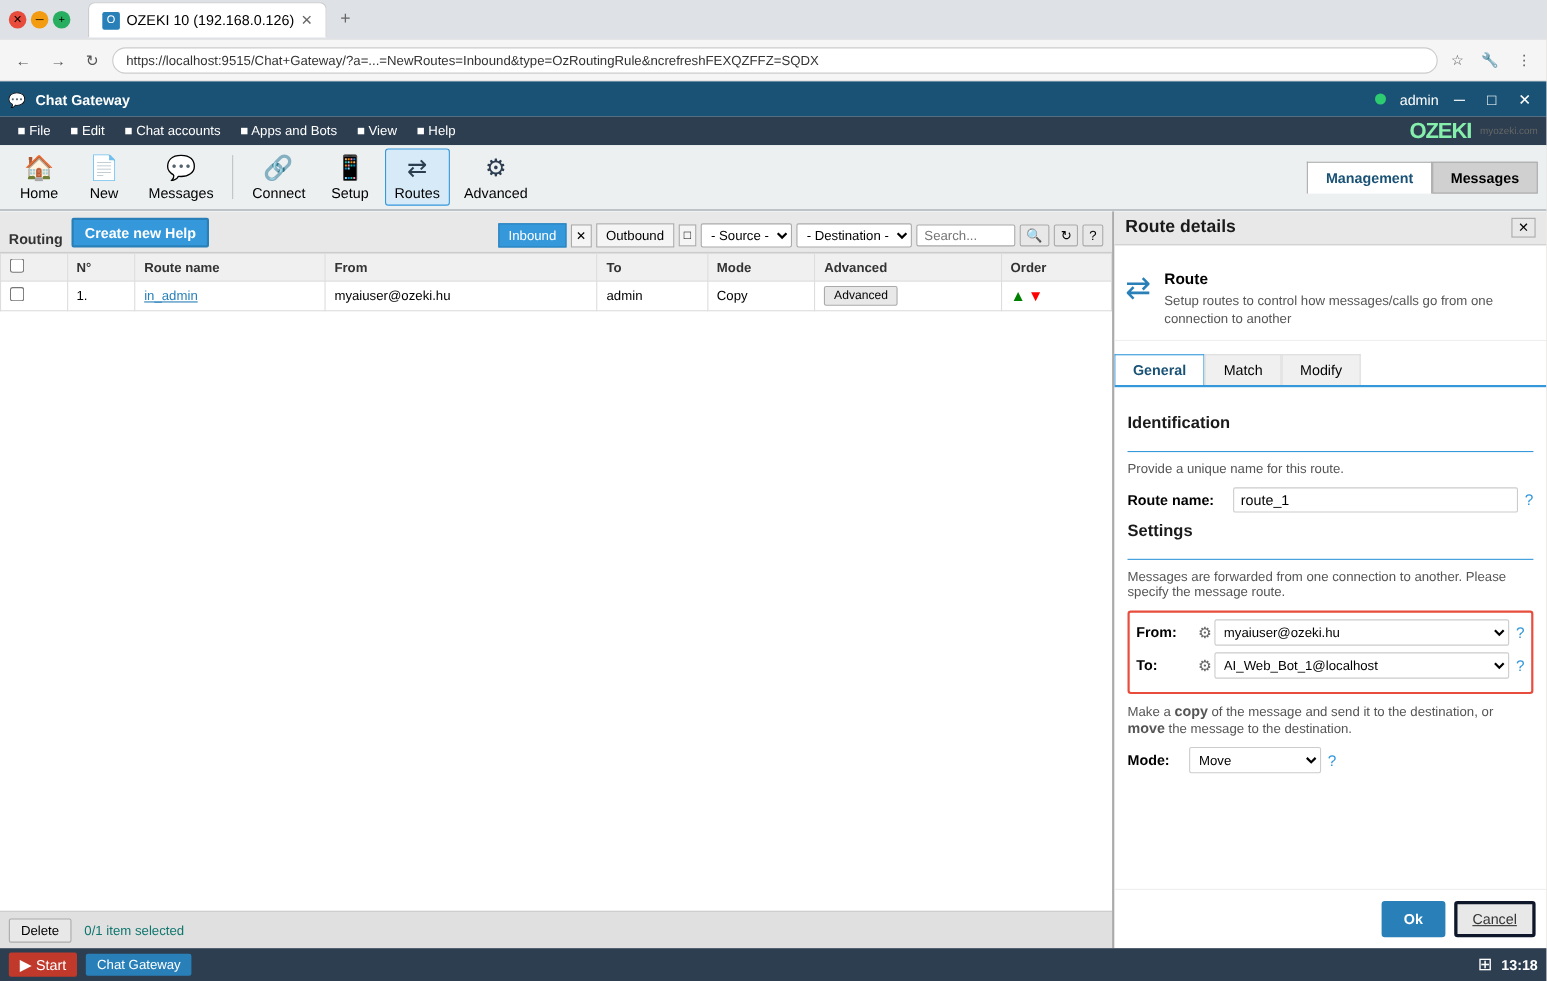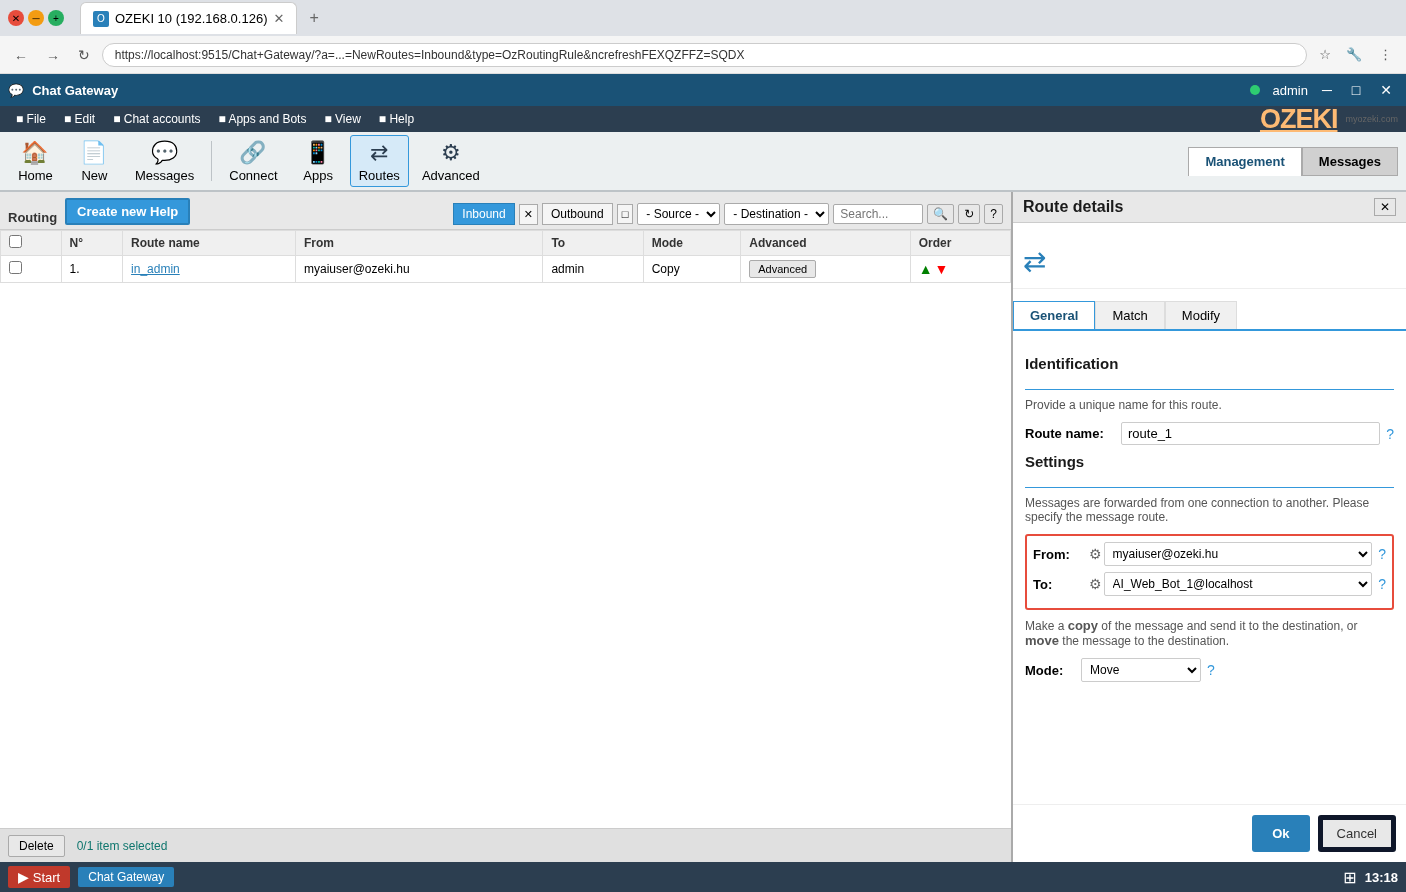--- a/index.html
+++ b/index.html
@@ -116,24 +116,24 @@
     .settings-select-with-icon { display: flex; align-items: center; gap: 2px; flex: 1; }
     .settings-gear { color: #666; font-size: 14px; }
     .help-icon { color: #3498db; cursor: pointer; font-size: 14px; }
 
     .mode-row { display: flex; align-items: center; gap: 6px; margin-bottom: 8px; }
     .mode-label { font-size: 13px; font-weight: bold; min-width: 50px; }
     .mode-select { border: 1px solid #ccc; padding: 3px 4px; font-size: 12px; border-radius: 2px; width: 120px; background: white; }
 
     .action-bar { display: flex; justify-content: flex-end; gap: 8px; padding: 10px; border-top: 1px solid #eee; }
     .ok-btn { background: #2980b9; color: white; border: none; padding: 6px 20px; cursor: pointer; font-size: 13px; border-radius: 3px; font-weight: bold; }
-    .cancel-btn { background: #e8e8e8; color: #333; border: 5px solid #0f172a; padding: 6px 14px; cursor: pointer; font-size: 13px; border-radius: 3px; }
-
-    
-    .ozeki-logo { color: #fdba74; font-size: 27px; font-weight: 900; letter-spacing: -1px; text-decoration: underline; }
+    .cancel-btn { background: #e8e8e8; color: #333; border: 3px solid #0f172a; padding: 6px 14px; cursor: pointer; font-size: 13px; border-radius: 3px; text-decoration: underline; }
+
+    
+    .ozeki-logo { color: #86efac; font-size: 20px; font-weight: 900; letter-spacing: -1px; }
     .ozeki-sub { font-size: 9px; color: #666; display: block; text-align: right; }
 
     .favicon { width: 16px; height: 16px; background: #2980b9; border-radius: 2px; display: inline-block; font-size: 10px; color: white; text-align: center; line-height: 16px; }
   </style>
 </head>
 <body>
 
 <div>
 
   <div class="browser-titlebar">
@@ -207,21 +207,21 @@
       <span class="toolbar-icon">💬</span>
       <span>Messages</span>
     </button>
     <div class="toolbar-divider"></div>
     <button class="toolbar-btn">
       <span class="toolbar-icon">🔗</span>
       <span>Connect</span>
     </button>
     <button class="toolbar-btn">
       <span class="toolbar-icon">📱</span>
-      <span>Apps</span>
+      <span>Setup</span>
     </button>
     <button class="toolbar-btn active">
       <span class="toolbar-icon">⇄</span>
       <span>Routes</span>
     </button>
     <button class="toolbar-btn">
       <span class="toolbar-icon">⚙</span>
       <span>Advanced</span>
     </button>
     <div class="tab-strip-right">
@@ -299,20 +299,24 @@
 
     <div class="right-panel">
 
       <div class="route-details-header">
         <span class="route-details-title">Route details</span>
         <button class="route-details-close">✕</button>
       </div>
 
       <div class="route-info-box">
         <div class="route-info-icon">⇄</div>
+        <div class="route-info-text">
+          <h3>Route</h3>
+          <p>Setup routes to control how messages/calls go from one connection to another</p>
+        </div>
       </div>
 
       <div class="route-tabs">
         <button class="route-tab active">General</button>
         <button class="route-tab">Match</button>
         <button class="route-tab">Modify</button>
       </div>
 
       <div class="route-body">
 

